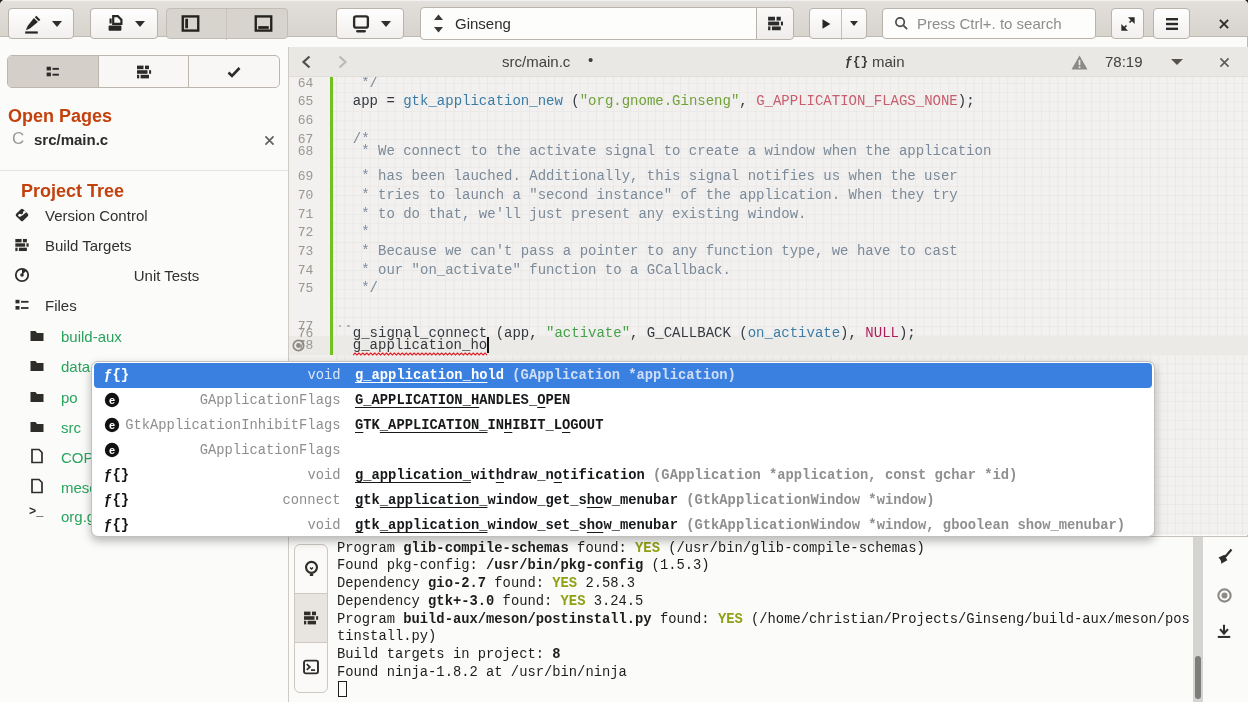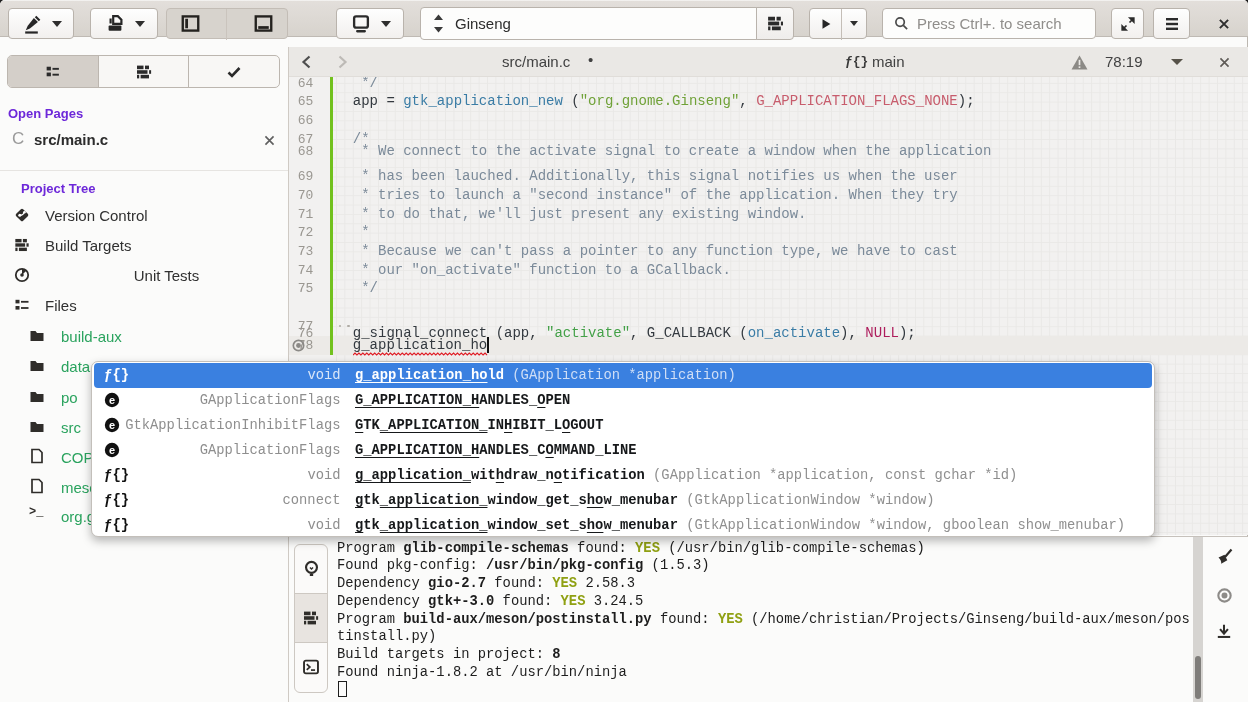--- a/index.html
+++ b/index.html
@@ -15,21 +15,21 @@
 .hbtn.pressed { background:#d7d3cd; border-color:#c3bdb6; box-shadow:none; }
 .caret { width:0; height:0; border-left:5px solid transparent; border-right:5px solid transparent; border-top:6px solid #2e2e2e; }
 .vsep { width:1px; background:#c4beb7; align-self:stretch; }
 
 
 .sidebar { position:absolute; left:0; top:47px; width:289px; height:655px; background:#fbfbfa; border-right:1px solid #cfcac4; }
 .seg { position:absolute; left:7px; top:8px; width:273px; height:33px; border:1px solid #bcb6af; border-radius:5px; display:flex; overflow:hidden; background:#f8f7f5; }
 .seg > div { flex:1; display:flex; align-items:center; justify-content:center; }
 .seg > div + div { border-left:1px solid #bcb6af; }
 .seg .sel { background:#d4cfc9; }
-.sect-label { position:absolute; left:8px; font-size:13px; font-weight:bold; color:#6d28d9; }
+.sect-label { position:absolute; left:8px; font-size:18px; font-weight:bold; color:#c2410c; }
 .srow { position:absolute; left:0; width:288px; height:30px; display:flex; align-items:center; }
 .srow .ic { position:absolute; width:16px; height:16px; }
 .srow .txt { font-size:15px; color:#303030; }
 .green { color:#2aa35e !important; }
 
 
 .tabbar { position:absolute; left:289px; top:47px; width:959px; height:30px; background:#eae8e5; border-bottom:1px solid #e0ddd9; }
 .code-area { position:absolute; left:289px; top:77px; width:959px; height:458px; background:#f2f1f0; overflow:hidden; }
 .gridbg { position:absolute; left:44px; top:0; width:915px; height:458px;
   background-image:linear-gradient(to right, #e9e8e6 1px, transparent 1px), linear-gradient(to bottom, #eae9e7 1px, transparent 1px);
@@ -43,21 +43,21 @@
 
 
 .popup { position:absolute; left:91px; top:360.5px; width:1064px; height:176px; background:#fff; border:1px solid #c3bfba; border-radius:7px; box-shadow:0 4px 10px rgba(0,0,0,0.28); }
 .prow { position:absolute; left:2px; width:1058px; height:25px; font-family:"Liberation Mono", monospace; font-size:13.8px; line-height:25px; white-space:pre; }
 .prow.sel { background:#3a80e0; border-radius:4px; color:#fff; }
 .ptype { position:absolute; right:811.5px; top:0; color:#8e8e8e; }
 .prow.sel .ptype { color:#d8e5f8; }
 .pname { position:absolute; left:261px; top:0; font-weight:bold; color:#16181a; }
 .prow.sel .pname { color:#fff; }
 .u { text-decoration:underline; text-decoration-thickness:1px; text-underline-offset:2.5px; }
-.pargs { color:#8f8f8f; font-weight:normal; }
+.pargs { color:#8f8f8f; font-weight:bold; }
 .prow.sel .pargs { color:#cfdef6; }
 .picon { position:absolute; left:10px; top:4px; width:18px; height:17px; }
 
 
 .bottom { position:absolute; left:289px; top:536px; width:959px; height:166px; background:#fbfbfa; border-top:1px solid #c6c1bb; }
 .bline { position:absolute; left:48px; font-family:"Liberation Mono", monospace; font-size:13.8px; line-height:17.75px; white-space:pre; color:#1d1d1d; }
 .yes { color:#8fa012; font-weight:bold; }
 </style>
 </head>
 <body>
@@ -423,21 +423,20 @@
           </svg></span>
       <span class="ptype">GtkApplicationInhibitFlags</span>
       <span class="pname"><span class="u">G</span>TK<span class="u">_APPLICATION_</span>IN<span class="u">H</span>IBIT_L<span class="u">O</span>GOUT</span>
     </div>
     <div class="prow" style="top:76.5px;">
       <span class="picon" style="top:4px;"><svg width="16" height="16" viewBox="0 0 16 16">
             <circle cx="8" cy="8" r="7.2" fill="#111"></circle>
             <text x="8" y="12" font-family="Liberation Sans" font-size="11" font-weight="bold" fill="#fff" text-anchor="middle">e</text>
           </svg></span>
       <span class="ptype">GApplicationFlags</span>
-      <span class="pname"><span class="u">G_APPLICATION_H</span>ANDLES_C<span class="u">O</span>MMAND_LINE</span>
     </div>
     <div class="prow" style="top:101.5px;">
       <span class="picon" style="font-weight:bold; font-size:14px; color:#111; top:0;">ƒ{}</span>
       <span class="ptype">void</span>
       <span class="pname"><span class="u">g_application_</span>wit<span class="u">h</span>draw_n<span class="u">o</span>tification <span class="pargs">(GApplication *application, const gchar *id)</span></span>
     </div>
     <div class="prow" style="top:126.5px;">
       <span class="picon" style="font-weight:bold; font-size:14px; color:#111; top:0;">ƒ{}</span>
       <span class="ptype">connect</span>
       <span class="pname"><span class="u">g</span>tk<span class="u">_application_</span>window_get_s<span class="u">ho</span>w_menubar <span class="pargs">(GtkApplicationWindow *window)</span></span>

